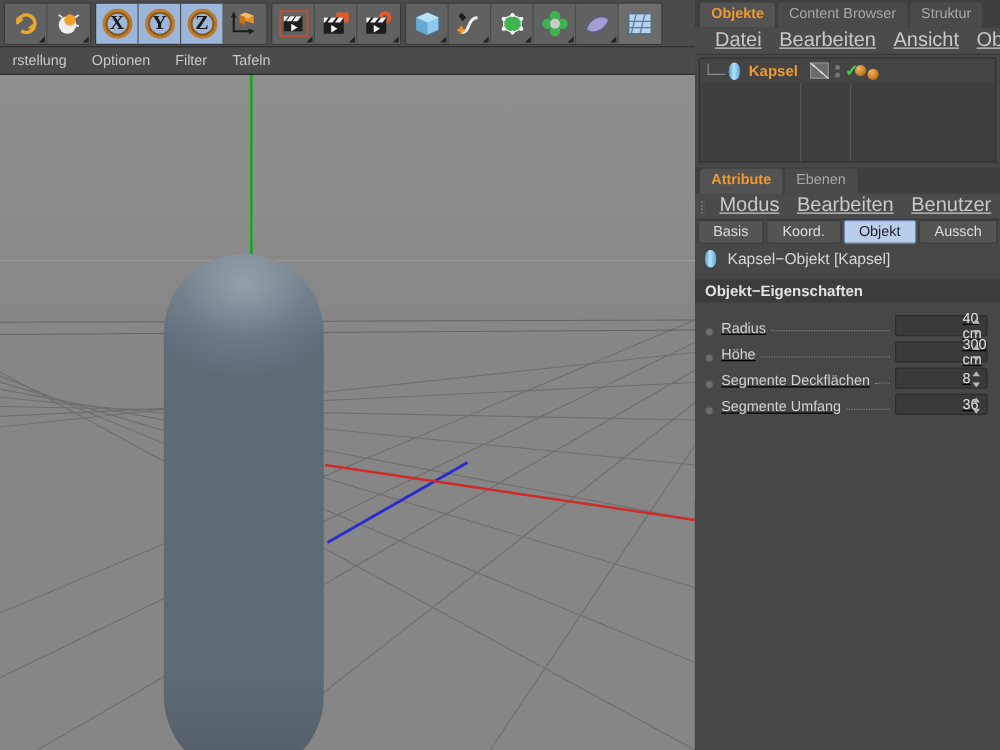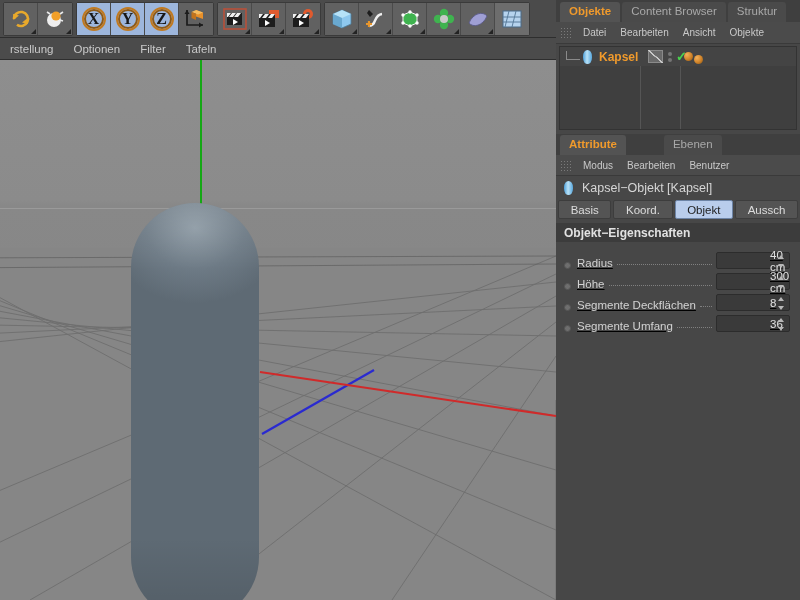--- a/index.html
+++ b/index.html
@@ -139,21 +139,21 @@
   .ptab.on { color: #f09a2c; background: #535353; font-weight: bold; }
   #omMenu {
     height: 22px; background: #4b4b4b; display: flex; align-items: center;
     border-bottom: 1px solid #3a3a3a;
   }
   .gripper {
     width: 11px; height: 11px; margin: 0 5px 0 4px;
     background-image: radial-gradient(#8a8a8a 35%, transparent 36%);
     background-size: 3px 3px; opacity: .75;
   }
-  .mmi { color: #c9c9c9; font-size: 10px; padding: 0 7px; white-space: nowrap; }
+  .mmi { color: #c9c9c9; font-size: 16px; padding: 0 7px; white-space: nowrap; text-decoration: underline; }
   #omBody {
     position: relative; height: 84px; background: #3f3f3f;
     margin: 2px 3px 0 3px; border: 1px solid #333;
   }
   .omcol { position: absolute; top: 0; bottom: 0; width: 1px; background: #555; }
   #omRow {
     position: relative; height: 19px; display: flex; align-items: center;
     background: #444444;
   }
   .treeL {
@@ -178,21 +178,21 @@
   .gdot { width:4px; height:4px; border-radius:50%; background:#757575; }
   .check { color:#49d24d; font-size:13px; margin-left:4px; line-height:10px; font-weight:bold;}
   .osphere {
     width:9px; height:9px; border-radius:50%;
     background: radial-gradient(circle at 32% 30%, #f2b05a 0%, #d4872c 50%, #8c5411 100%);
   }
 
   
   #amTabs {
     height: 21px; background: #3f3f3f; display: flex; align-items: flex-end;
-    padding-left: 4px; margin-top: 4px; gap: 36px;
+    padding-left: 4px; margin-top: 4px;
   }
   #amMenu {
     height: 21px; background: #4b4b4b; display: flex; align-items: center;
     border-bottom: 1px solid #3a3a3a;
   }
   #amTitle {
     height: 24px; display: flex; align-items: center; padding-left: 8px;
     background: #474747;
   }
   #amTitle .objicon { margin-left:0; }
@@ -509,30 +509,30 @@
       <span class="ptab">Ebenen</span>
     </div>
 
     <div id="amMenu">
       <span class="gripper"></span>
       <span class="mmi">Modus</span>
       <span class="mmi">Bearbeiten</span>
       <span class="mmi">Benutzer</span>
     </div>
 
-    <div id="amTitle">
-      <span class="objicon"></span>
-      <span id="amTitleText">Kapsel−Objekt [Kapsel]</span>
-    </div>
-
     <div id="amModeTabs">
       <span class="mtab">Basis</span>
       <span class="mtab">Koord.</span>
       <span class="mtab on">Objekt</span>
       <span class="mtab">Aussch</span>
+    </div>
+
+    <div id="amTitle">
+      <span class="objicon"></span>
+      <span id="amTitleText">Kapsel−Objekt [Kapsel]</span>
     </div>
 
     <div id="amSection">Objekt−Eigenschaften</div>
 
     <div id="props">
 
       <div class="prow">
         <span class="pdot"></span>
         <span class="plabel">Radius</span>
         <span class="dots"></span>

